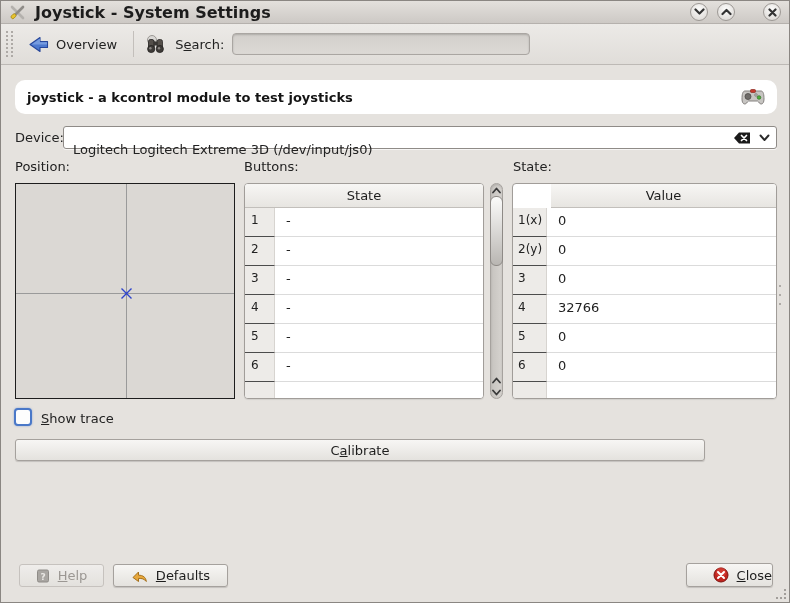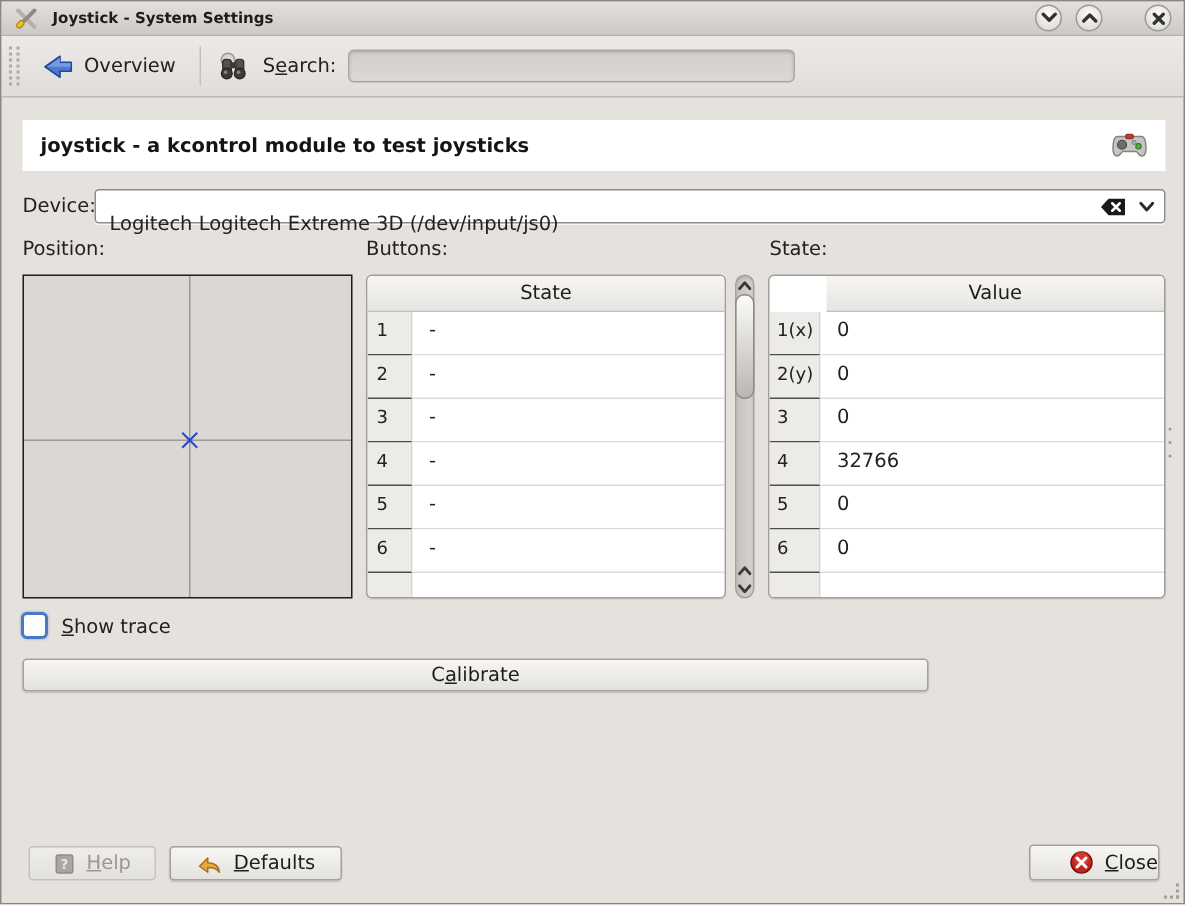--- a/index.html
+++ b/index.html
@@ -5,21 +5,21 @@
   * { box-sizing: border-box; margin: 0; padding: 0; }
   html,body { width:790px; height:603px; }
   body { font-family:"DejaVu Sans","Liberation Sans",sans-serif; font-size:13px; color:#222; }
   #window { position:relative; width:790px; height:603px; background:#e5e2de; border:1px solid #8a8682; overflow:hidden; }
 
   
   .titlebar { position:absolute; left:0; top:0; width:100%; height:23px;
     background:linear-gradient(#e3e0dc,#cdc9c5); border-bottom:1px solid #b5b1ad;
     display:flex; align-items:center; padding:0 8px; }
   .titlebar .app-icon { width:17px; height:17px; margin-right:9px; }
-  .titlebar .title { font-weight:bold; font-size:10px; color:#1c1c1c; }
+  .titlebar .title { font-weight:bold; font-size:16px; color:#1c1c1c; }
   .win-btns { margin-left:auto; display:flex; align-items:center; }
   .win-btn { width:18px; height:18px; border-radius:50%; border:1px solid #9d9995;
     background:radial-gradient(circle at 50% 35%, #fdfdfc, #d7d3cf); display:flex;
     align-items:center; justify-content:center; margin-left:9px; }
   .win-btn.gap { margin-left:28px; }
 
   
   .toolbar { position:absolute; left:0; top:23px; width:100%; height:41px;
     background:linear-gradient(#eceae7,#e0ddd9); border-bottom:1px solid #bdb9b5;
     display:flex; align-items:center; }
@@ -27,21 +27,21 @@
     border-left:2px dotted #aeaaa6; border-right:2px dotted #aeaaa6; }
   .tb-btn { display:flex; align-items:center; gap:7px; padding:4px 8px; border-radius:3px;justify-content:flex-end; }
   .tb-sep { width:1px; height:26px; background:#c3bfbb; margin:0 10px 0 8px; }
   .search-lbl { margin:0 8px 0 8px; }
   .search-input { width:298px; height:22px; border:1px solid #aaa6a2; border-radius:4px;
     background:linear-gradient(#d2cfcb,#dcd9d5); box-shadow:inset 0 1px 2px rgba(0,0,0,.18);
     outline:none; padding:0 8px; font:inherit; color:#222; }
 
   
   .kcm-head { position:absolute; left:14px; top:79px; width:762px; height:34px; background:#ffffff;
-    display:flex; align-items:center; padding:0 12px; }
+    display:flex; align-items:center; padding:0 12px;border-radius:10px; }
   .kcm-head .kcm-title { font-weight:bold; font-size:13px; color:#141414; }
   .kcm-head .pad-icon { margin-left:auto; width:24px; height:20px; }
 
   
   .dev-label { position:absolute; left:14px; top:129px; }
   .combo { position:absolute; left:62px; top:125px; width:714px; height:23px; background:#fff;
     border:1px solid #8f8b87; border-radius:3px; display:flex; align-items:center;
     padding:0 6px 0 9px; box-shadow:0 1px 0 rgba(255,255,255,.7); }
   .combo .val { flex:1; white-space:nowrap; overflow:hidden;margin-top:24px; }
   .combo .clear { width:17px; height:12px; margin-right:8px; }
@@ -83,21 +83,21 @@
   .sb-arrow { position:absolute; left:1px; width:13px; height:12px; display:flex; align-items:center; justify-content:center; }
   .sb-arrow.top { top:1px; } .sb-arrow.b-up { bottom:13px; } .sb-arrow.b-dn { bottom:1px; }
 
   
   .trace { position:absolute; left:13px; top:407px; display:flex; align-items:flex-end; gap:9px; }
   .checkbox { width:18px; height:18px; border:2px solid #4a78c8; border-radius:4px; background:#fdfdfd;
     box-shadow:0 0 2px rgba(74,120,200,.6); }
   .btn { border:1px solid #a5a19d; border-radius:3px; background:linear-gradient(#f7f6f4,#e4e2de);
     box-shadow:0 1px 1px rgba(0,0,0,.15); display:flex; align-items:center; justify-content:center;
     font:inherit; color:#1d1d1d; }
-  .calibrate { position:absolute; left:14px; top:438px; width:604px; height:22px; }
+  .calibrate { position:absolute; left:14px; top:438px; width:690px; height:22px; }
 
   
   .btn .ico { margin-right:8px; display:inline-flex; }
   .help { position:absolute; left:18px; top:563px; width:85px; height:23px; color:#9b9793;
     background:linear-gradient(#efedeb,#e3e1dd); border-color:#c6c2be; box-shadow:none; }
   .defaults { position:absolute; left:112px; top:563px; width:115px; height:23px; }
   .close { position:absolute; left:685px; top:562px; width:87px; height:24px;justify-content:flex-end; }
   .mn { text-decoration:underline; }
 
   .splitter-dots { position:absolute; right:7px; top:284px; width:3px; height:20px;

